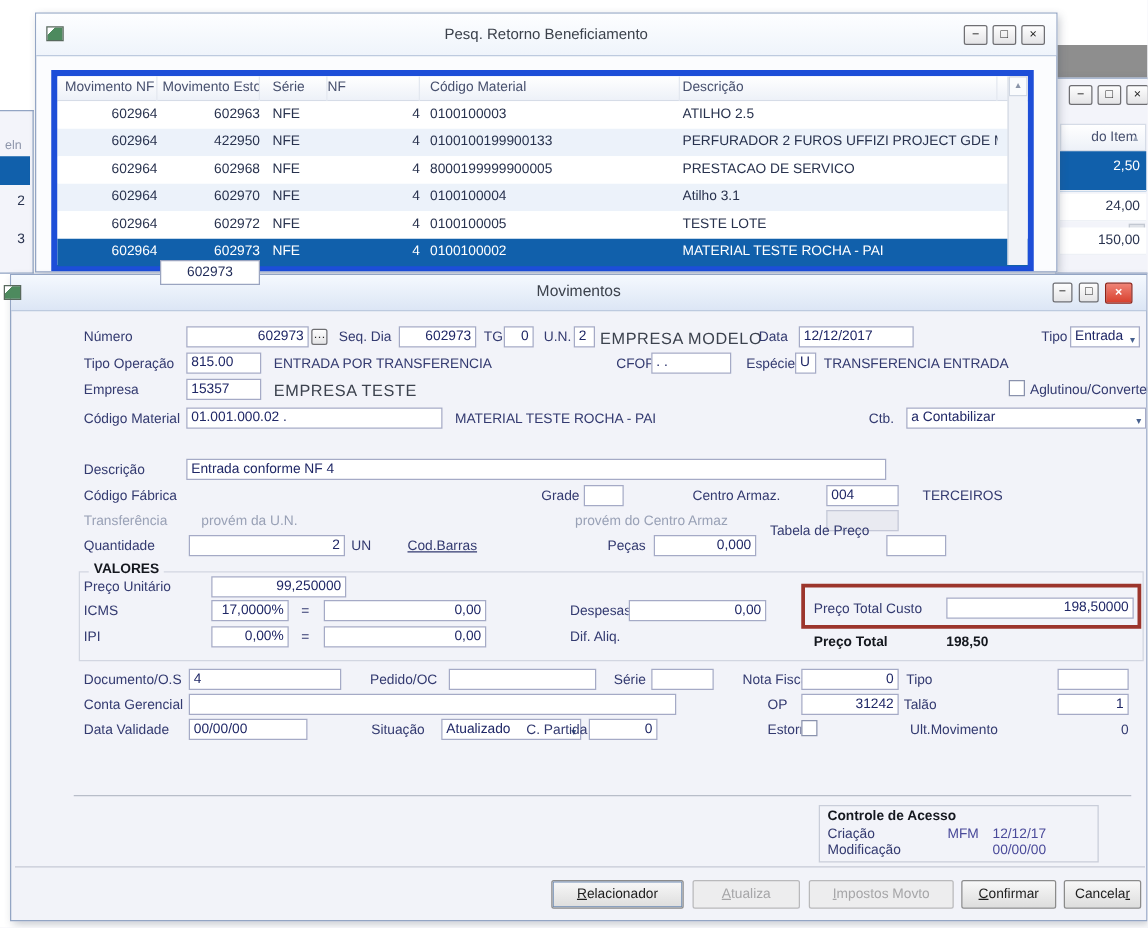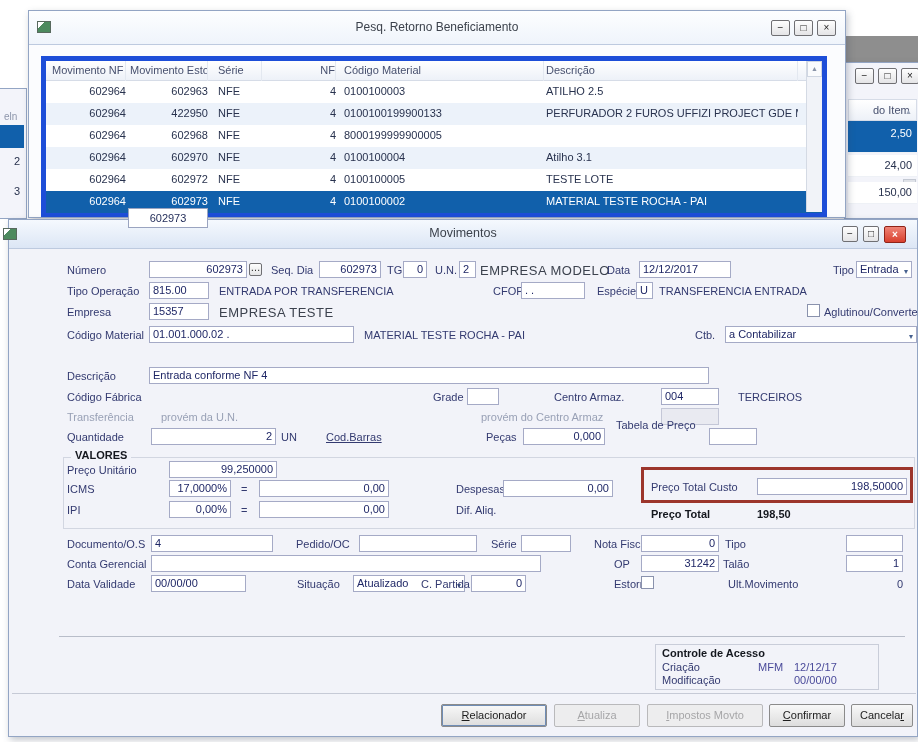--- a/index.html
+++ b/index.html
@@ -84,21 +84,21 @@
     <span class="wbtn" style="left:742px;top:9px">−</span>
     <span class="wbtn" style="left:765px;top:9px">□</span>
     <span class="wbtn" style="left:788px;top:9px">×</span>
   </div>
 
   <div id="pesqTable">
     <div class="thead">
       <span class="tc c0" style="text-align:left">Movimento NF</span>
       <span class="tc c1" style="text-align:left">Movimento Estoque</span>
       <span class="tc c2">Série</span>
-      <span class="tc c3" style="text-align:right">NF</span>
+      <span class="tc c3" style="text-align:left">NF</span>
       <span class="tc c4">Código Material</span>
       <span class="tc c5">Descrição</span>
     </div>
     <div id="rowsHost" style="position:relative">
 
     <div class="trow">
           <span class="tc c0">602964</span>
           <span class="tc c1">602963</span>
           <span class="tc c2">NFE</span>
           <span class="tc c3">4</span>
@@ -112,20 +112,21 @@
           <span class="tc c3">4</span>
           <span class="tc c4">0100100199900133</span>
           <span class="tc c5">PERFURADOR 2 FUROS UFFIZI PROJECT GDE METAL G</span>
         </div>
         <div class="trow">
           <span class="tc c0">602964</span>
           <span class="tc c1">602968</span>
           <span class="tc c2">NFE</span>
           <span class="tc c3">4</span>
           <span class="tc c4">8000199999900005</span>
+          <span class="tc c5">PRESTACAO DE SERVICO</span>
         </div>
         <div class="trow alt">
           <span class="tc c0">602964</span>
           <span class="tc c1">602970</span>
           <span class="tc c2">NFE</span>
           <span class="tc c3">4</span>
           <span class="tc c4">0100100004</span>
           <span class="tc c5">Atilho 3.1</span>
         </div>
         <div class="trow">
@@ -202,21 +203,21 @@
 
   <span class="lbl" style="left:58px;top:171px">Código Fábrica</span>
   <span class="lbl" style="left:424px;top:171px">Grade</span>
   <span class="inp" style="left:458px;top:168px;width:32px"></span>
   <span class="lbl" style="left:545px;top:171px">Centro Armaz.</span>
   <span class="inp" style="left:652px;top:168px;width:58px">004</span>
   <span class="lbl" style="left:729px;top:171px">TERCEIROS</span>
 
   <span class="lbl gray" style="left:58px;top:191px">Transferência</span>
   <span class="lbl gray" style="left:152px;top:191px">provém da U.N.</span>
-  <span class="lbl gray" style="left:472px;top:191px">provém do Centro Armaz</span>
+  <span class="lbl gray" style="left:451px;top:191px">provém do Centro Armaz</span>
   <span class="inp dis" style="left:652px;top:188px;width:58px"></span>
 
   <span class="lbl" style="left:58px;top:211px">Quantidade</span>
   <span class="inp r" style="left:142px;top:208px;width:125px">2</span>
   <span class="lbl" style="left:272px;top:211px">UN</span>
   <span class="lbl link" style="left:317px;top:211px">Cod.Barras</span>
   <span class="lbl" style="left:477px;top:211px">Peças</span>
   <span class="inp r" style="left:514px;top:208px;width:82px">0,000</span>
   <span class="lbl" style="left:607px;top:199px">Tabela de Preço</span>
   <span class="inp" style="left:700px;top:208px;width:48px"></span>

